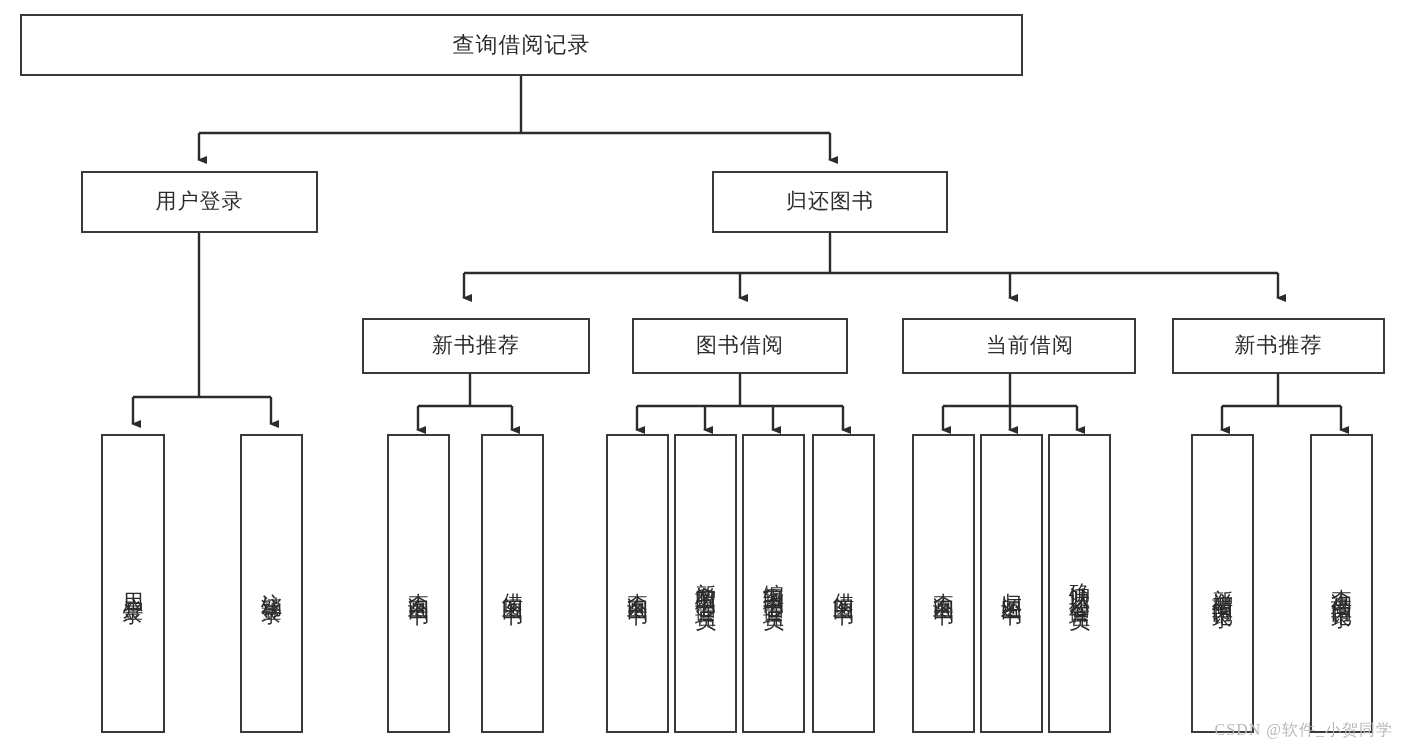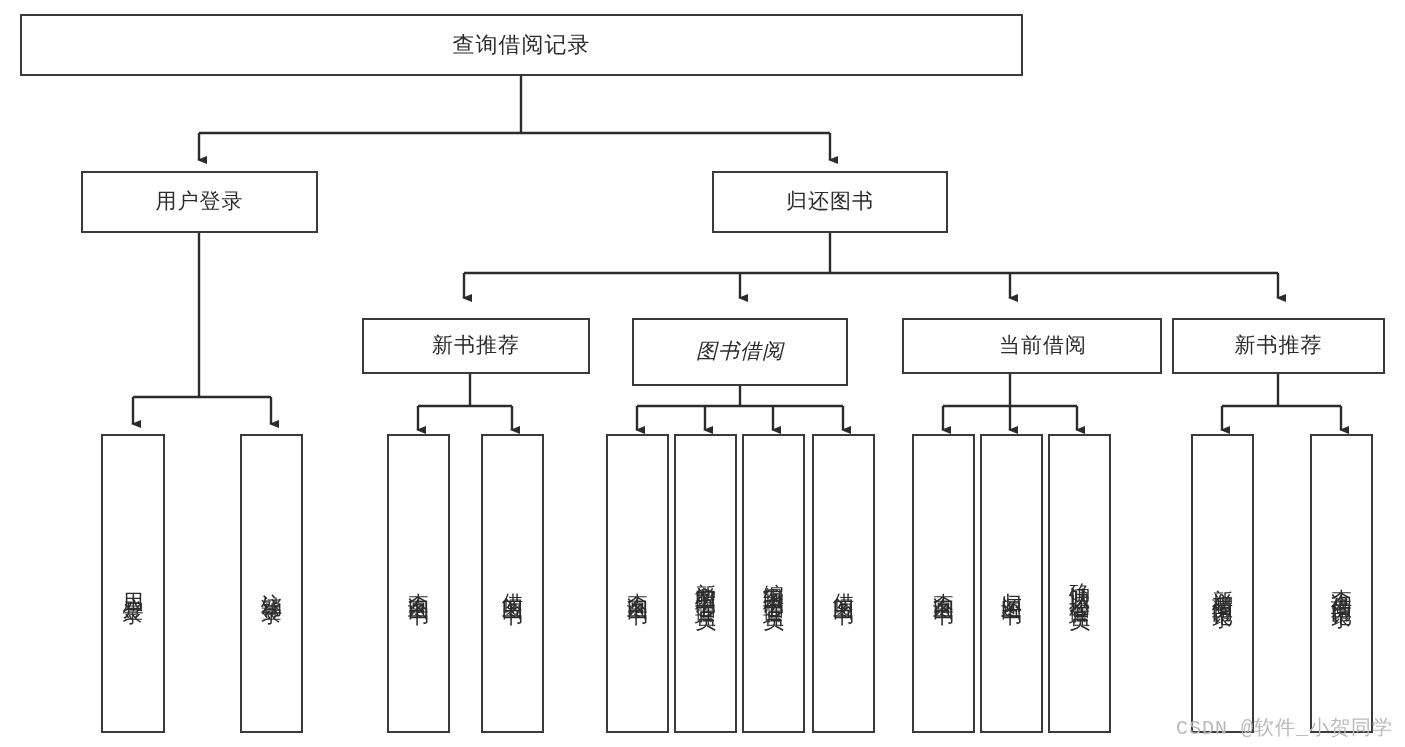--- a/index.html
+++ b/index.html
@@ -44,25 +44,25 @@
     text-align:center;
   }
   .node.root{ font-size:22px; }
   svg.links{
     position:absolute;left:0;top:0;width:1405px;height:747px;
     pointer-events:none;
   }
   .watermark{
     position:absolute;
     right:12px;bottom:6px;
-    font-size:20px;
+    font-size:16px;
     color:#b9b9b9;
     letter-spacing:1px;
     white-space:nowrap;
-    font-family:Liberation Mono, monospace;
+    font-family:Liberation Serif, serif;
   }
 </style>
 </head>
 <body>
 
 <div id="diagram">
 
   <svg class="links" viewBox="0 0 1405 747" xmlns="http://www.w3.org/2000/svg">
     <defs>
       <marker id="arr" markerWidth="10" markerHeight="10" refX="4" refY="8" orient="auto" markerUnits="userSpaceOnUse">
@@ -112,22 +112,22 @@
       <path d="M1341,406 L1341,430" marker-end="url(#arr)"></path>
     </g>
   </svg>
 
   <div class="node h root" style="left:20px;top:14px;width:1003px;height:62px;">查询借阅记录</div>
 
   <div class="node h" style="left:81px;top:171px;width:237px;height:62px;">用户登录</div>
   <div class="node h" style="left:712px;top:171px;width:236px;height:62px;">归还图书</div>
 
   <div class="node h" style="left:362px;top:318px;width:228px;height:56px;">新书推荐</div>
-  <div class="node h" style="left:632px;top:318px;width:216px;height:68px;font-style:italic;">图书借阅</div>
-  <div class="node h" style="left:902px;top:318px;width:260px;height:56px;padding-left:22px;">当前借阅</div>
+  <div class="node h" style="left:632px;top:318px;width:216px;height:56px;">图书借阅</div>
+  <div class="node h" style="left:902px;top:318px;width:234px;height:56px;padding-left:22px;">当前借阅</div>
   <div class="node h" style="left:1172px;top:318px;width:213px;height:56px;">新书推荐</div>
 
   <div class="node v" style="left:101px;top:434px;width:64px;height:299px;">用户登录</div>
   <div class="node v" style="left:240px;top:434px;width:63px;height:299px;">注销登录</div>
 
   <div class="node v" style="left:387px;top:434px;width:63px;height:299px;">查询图书</div>
   <div class="node v" style="left:481px;top:434px;width:63px;height:299px;">借阅图书</div>
 
   <div class="node v" style="left:606px;top:434px;width:63px;height:299px;">查询图书</div>
   <div class="node v" style="left:674px;top:434px;width:63px;height:299px;">新增图书（管理员）</div>

